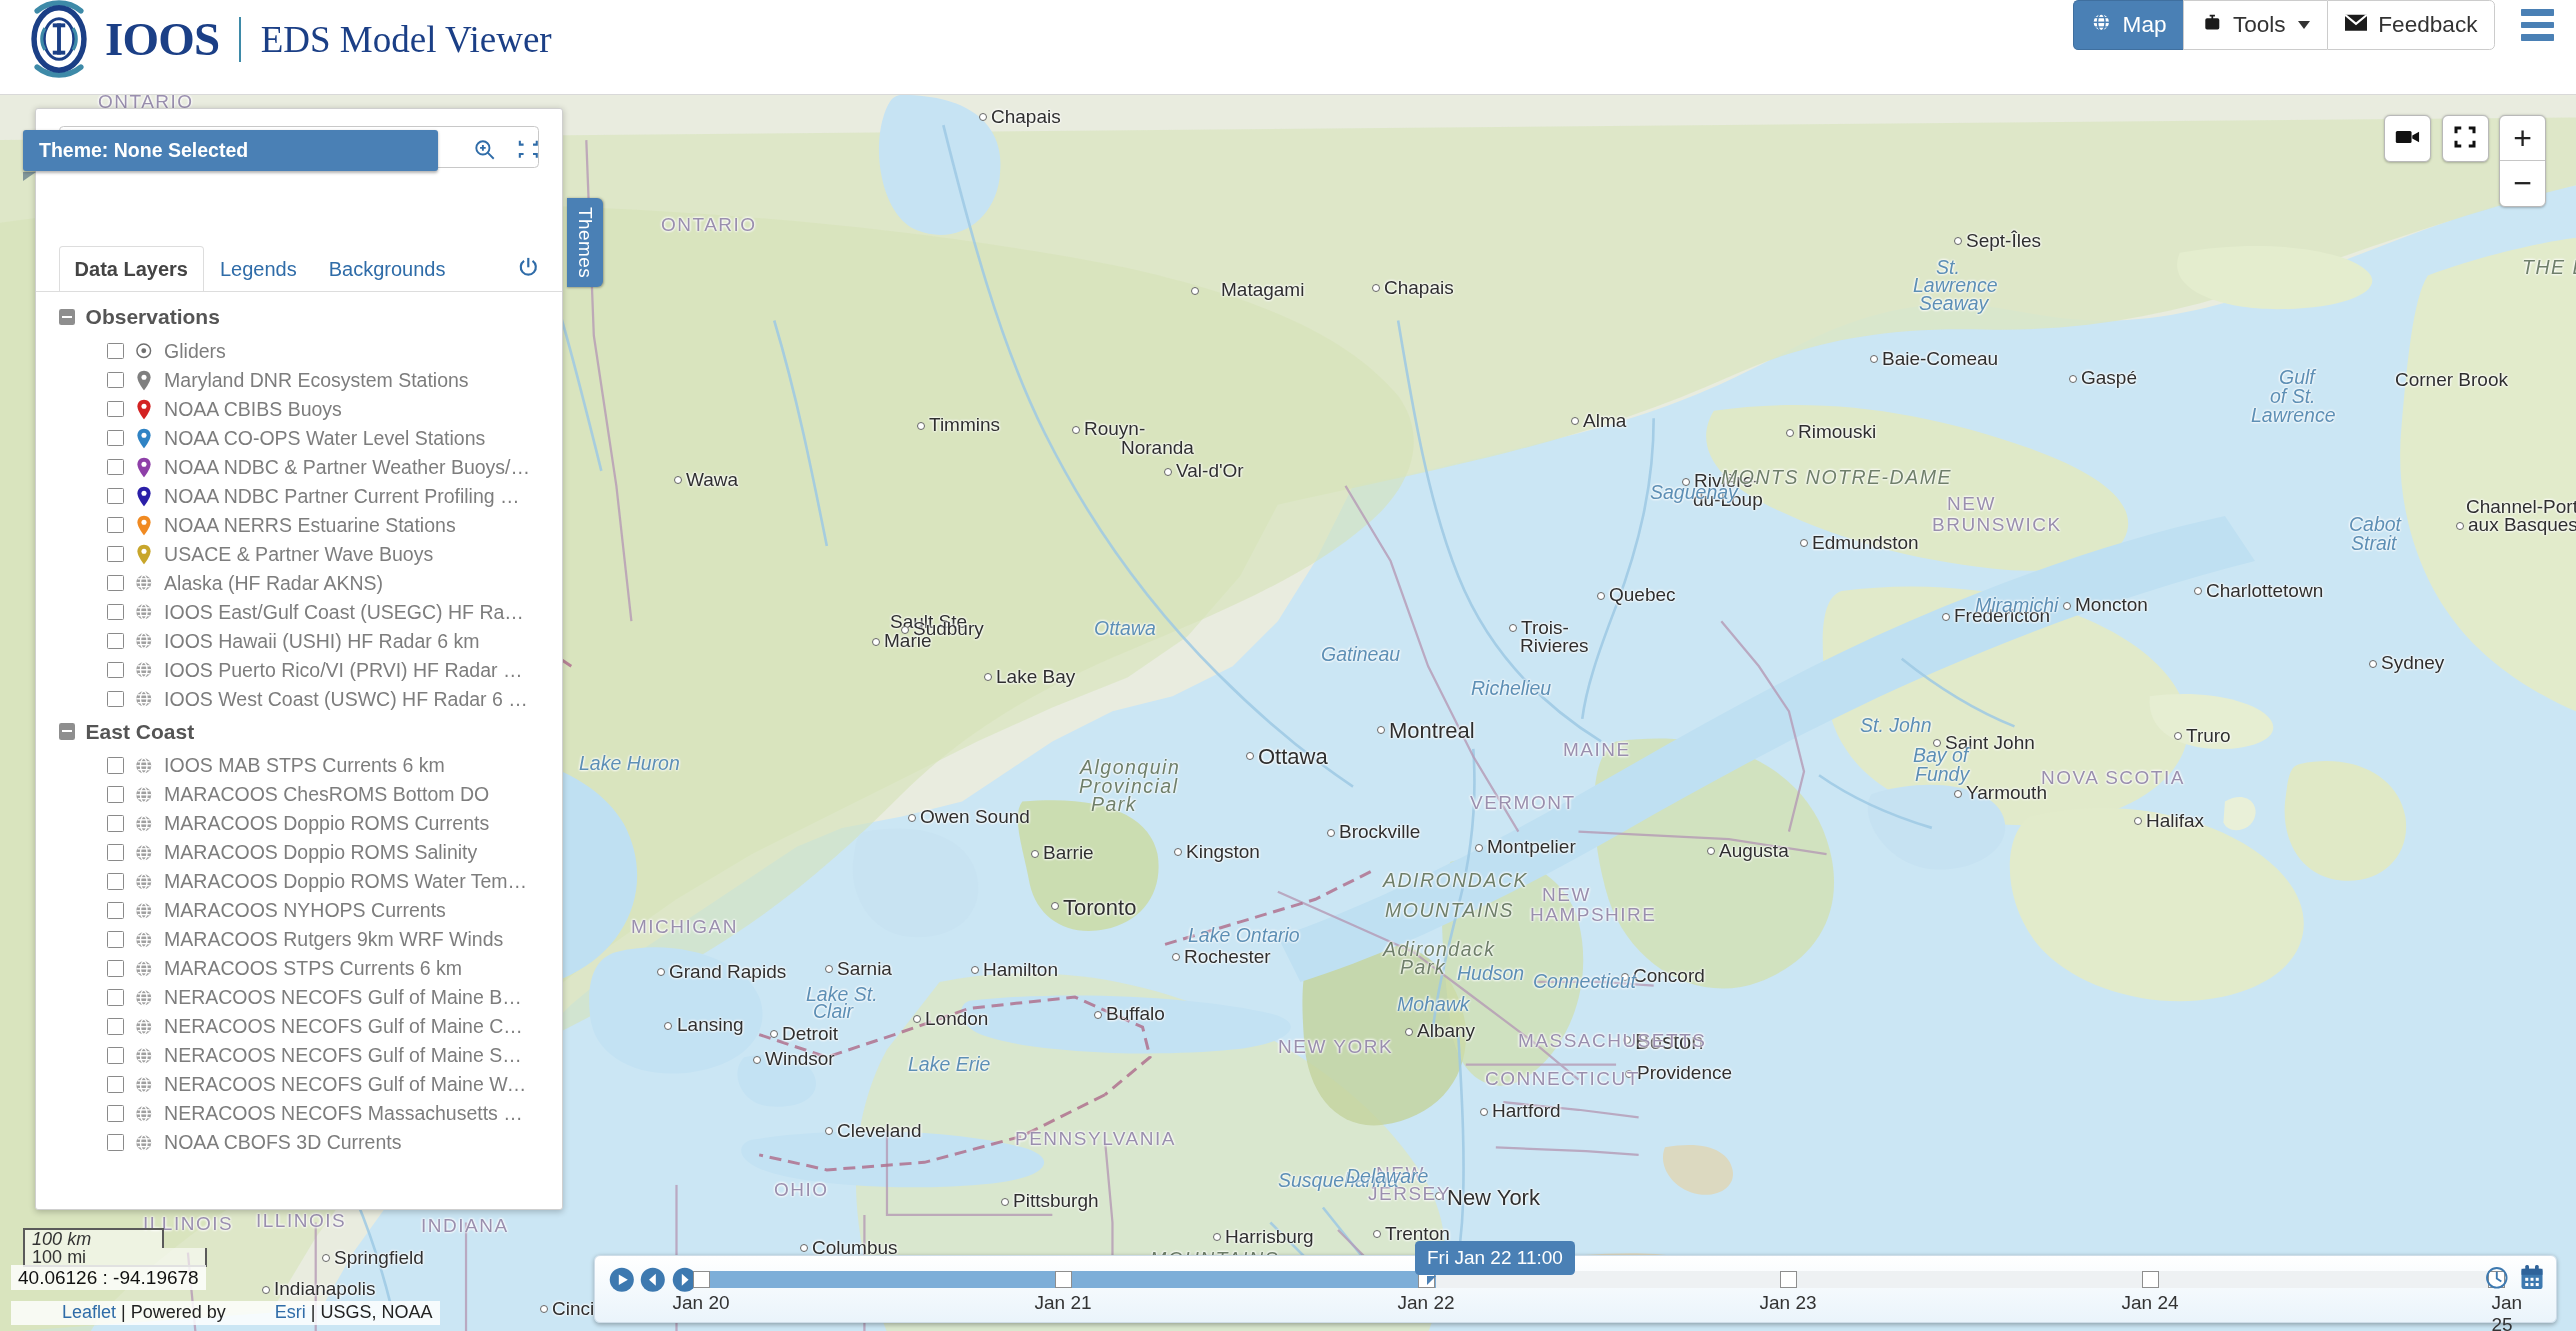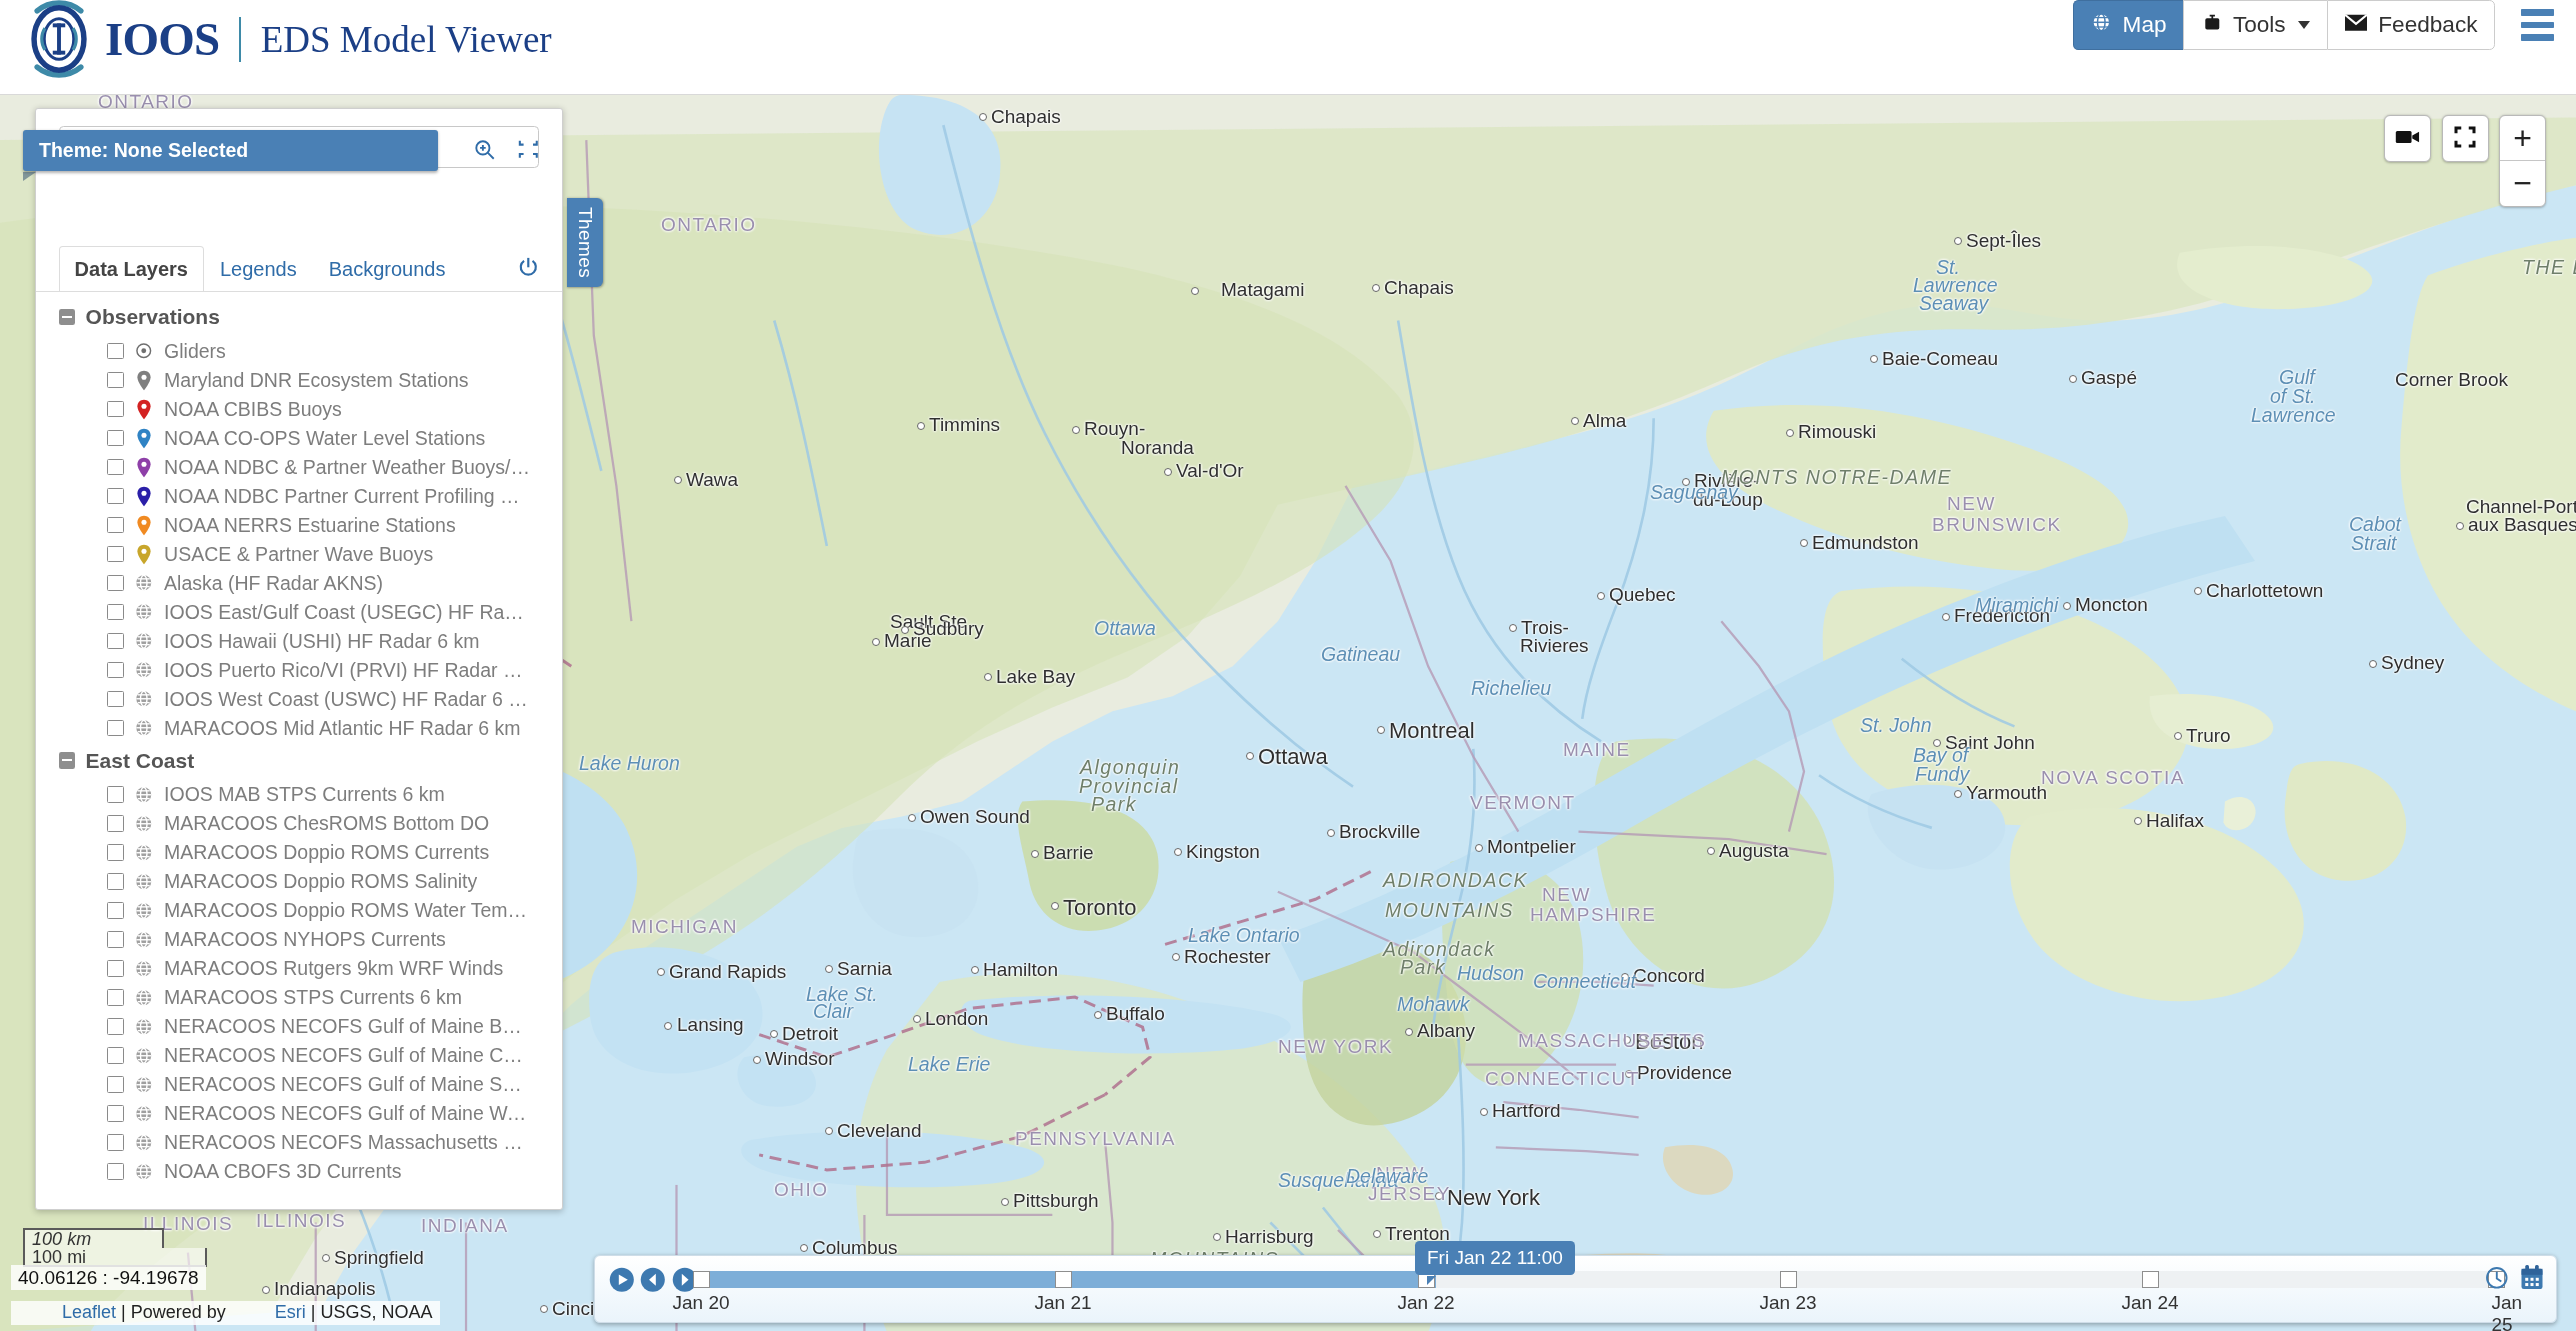--- a/index.html
+++ b/index.html
@@ -955,33 +955,20 @@
           <svg width="19.5" height="19.5" viewBox="0 0 24 24" fill="none" stroke="#9a9a9a" stroke-width="1.7">
             <circle cx="12" cy="12" r="9.2" fill="#9a9a9a" stroke="none" opacity="0.95"></circle>
             <ellipse cx="12" cy="12" rx="4" ry="9.2" stroke="#fff" fill="none"></ellipse>
             <line x1="2.8" y1="12" x2="21.2" y2="12" stroke="#fff"></line>
             <line x1="4.7" y1="7.2" x2="19.3" y2="7.2" stroke="#fff"></line>
             <line x1="4.7" y1="16.8" x2="19.3" y2="16.8" stroke="#fff"></line>
           </svg>
         </span>
         <span class="llabel">IOOS West Coast (USWC) HF Radar 6 km</span>
       </div>
-      <div class="layer-row">
-        <span class="lchk"></span>
-        <span class="licon">
-          <svg width="19.5" height="19.5" viewBox="0 0 24 24" fill="none" stroke="#9a9a9a" stroke-width="1.7">
-            <circle cx="12" cy="12" r="9.2" fill="#9a9a9a" stroke="none" opacity="0.95"></circle>
-            <ellipse cx="12" cy="12" rx="4" ry="9.2" stroke="#fff" fill="none"></ellipse>
-            <line x1="2.8" y1="12" x2="21.2" y2="12" stroke="#fff"></line>
-            <line x1="4.7" y1="7.2" x2="19.3" y2="7.2" stroke="#fff"></line>
-            <line x1="4.7" y1="16.8" x2="19.3" y2="16.8" stroke="#fff"></line>
-          </svg>
-        </span>
-        <span class="llabel">MARACOOS Mid Atlantic HF Radar 6 km</span>
-      </div>
       <div class="group-head">
         <span class="collapse-box"></span>
         <span>East Coast</span>
       </div>
       <div class="layer-row">
         <span class="lchk"></span>
         <span class="licon">
           <svg width="19.5" height="19.5" viewBox="0 0 24 24" fill="none" stroke="#9a9a9a" stroke-width="1.7">
             <circle cx="12" cy="12" r="9.2" fill="#9a9a9a" stroke="none" opacity="0.95"></circle>
             <ellipse cx="12" cy="12" rx="4" ry="9.2" stroke="#fff" fill="none"></ellipse>

